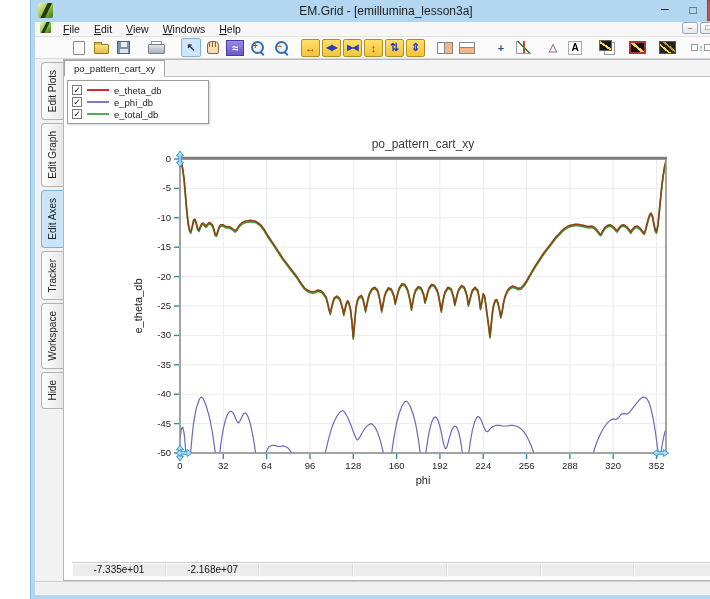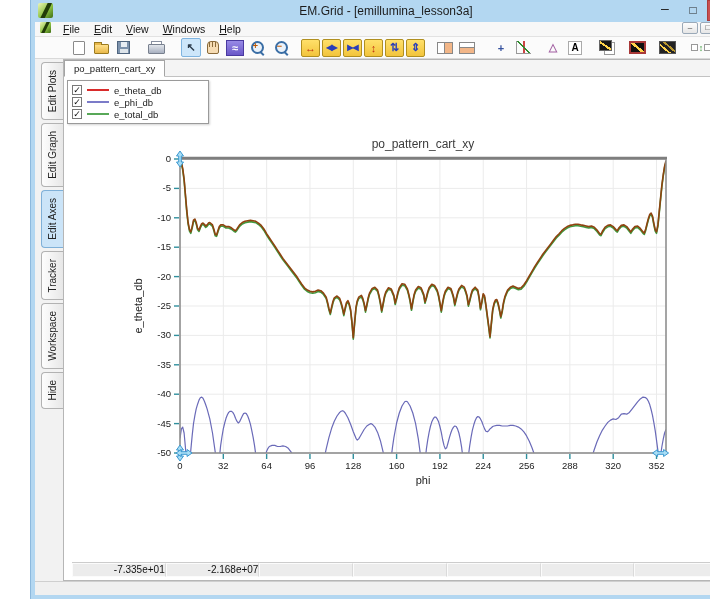--- a/index.html
+++ b/index.html
@@ -96,21 +96,21 @@
           box-shadow:1px 1px 2px rgba(0,0,0,.18);padding:3px 4px;}
   .leg-row{display:flex;align-items:center;height:12px;gap:5px;}
   .leg-cb{width:10px;height:10px;border:1px solid #777;background:#fff;font-size:9px;line-height:9px;text-align:center;color:#111;flex:0 0 auto;}
   .leg-line{width:22px;height:0;border-top:2px solid #000;flex:0 0 auto;}
   .leg-label{font-size:9.5px;color:#222;white-space:nowrap;}
   .chart{position:absolute;left:66px;top:76px;}
   
   .stable{position:absolute;left:8px;right:8px;bottom:3px;border-top:1px solid #cccccc;background:#fafafa;}
   .strow{display:flex;}
   .stcell{flex:1;text-align:center;font-size:10px;line-height:13px;color:#111;}
-  .strow.vals .stcell{background:#ececec;border:1px solid #fbfbfb;border-right:1px solid #dadada;line-height:12px;text-align:right;}
+  .strow.vals .stcell{background:#ececec;border:1px solid #fbfbfb;border-right:1px solid #dadada;line-height:12px;}
   
   .statusstrip{position:absolute;left:4px;right:4px;bottom:4px;height:14px;background:#f0f0f0;border-top:1px solid #cfcfcf;}
   .grip{position:absolute;right:1px;bottom:1px;width:11px;height:11px;
         background:repeating-linear-gradient(135deg,transparent 0 3px,#b8b8b8 3px 4px);}
 </style>
 </head>
 <body>
 
 <div class="window">
   <div class="titlebar">

